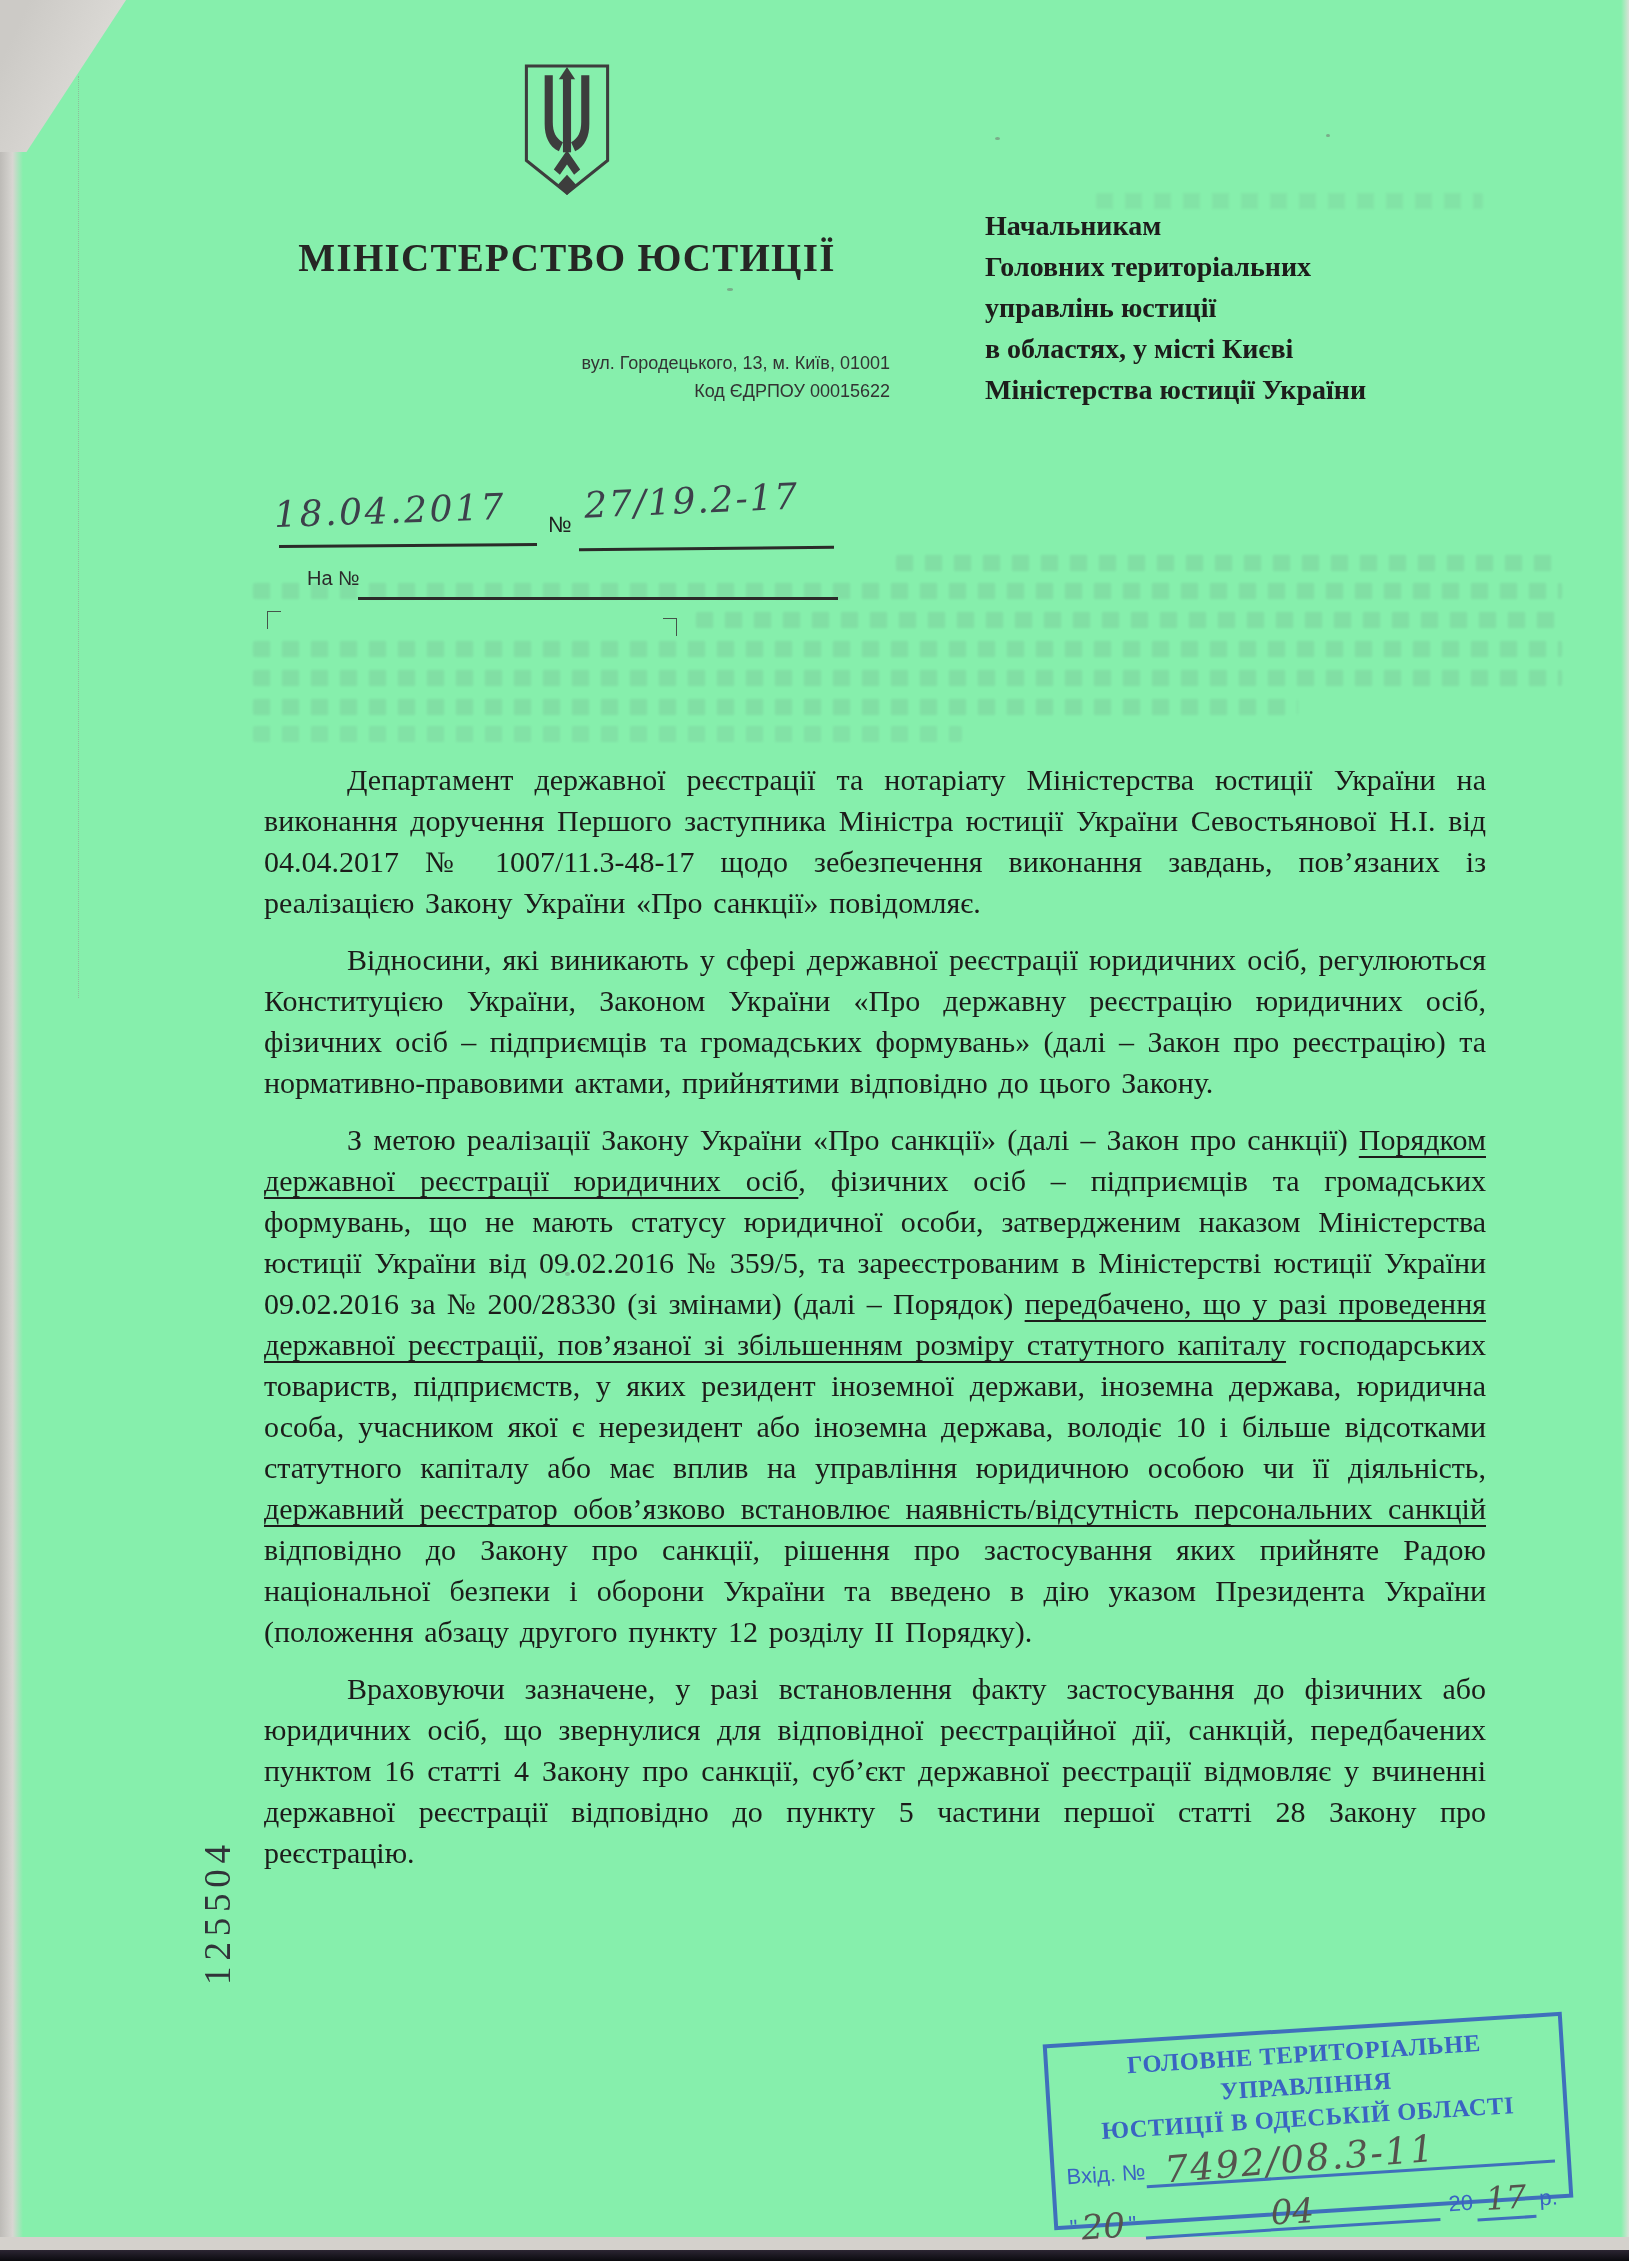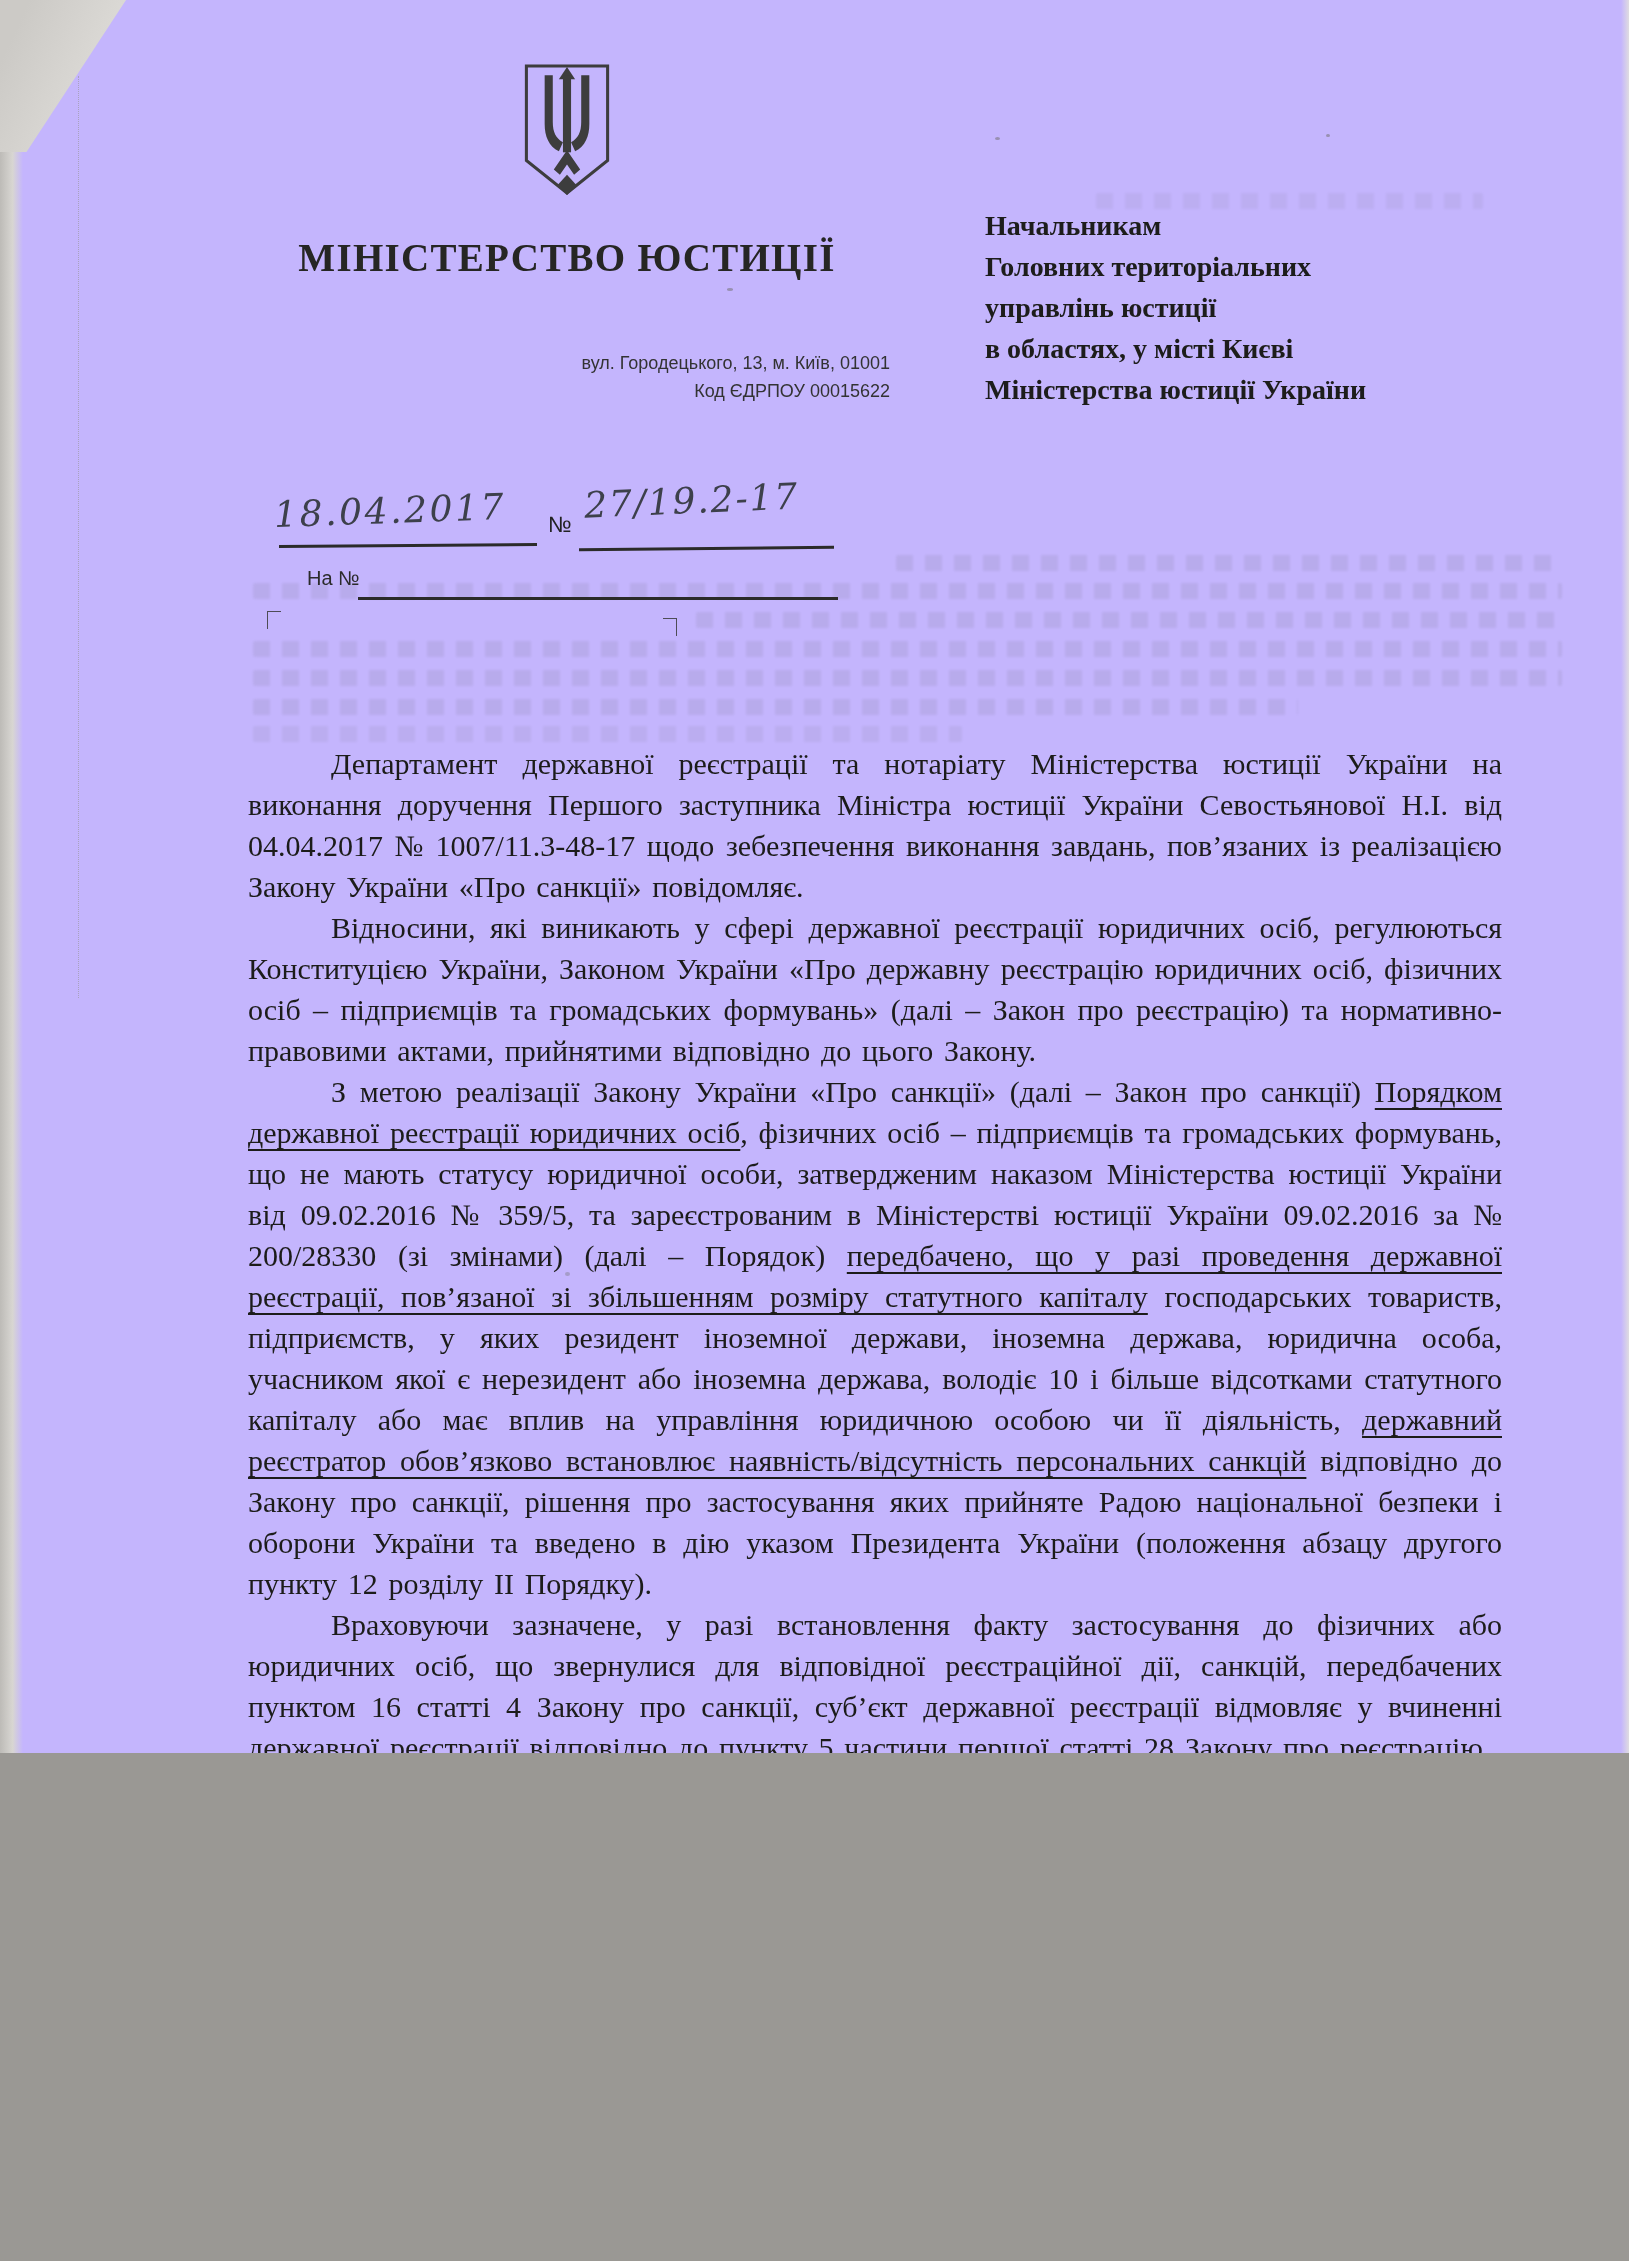--- a/index.html
+++ b/index.html
@@ -1,16 +1,16 @@
 <!DOCTYPE html>
 <html style="font-size:10.3px"><head>
 <meta charset="utf-8">
 <style>
   html,body{margin:0;padding:0;background:#9a9894;}
-  .page{position:relative;width:1630px;height:1753px;background:#c4b5fd;overflow:hidden;
+  .page{position:relative;width:1630px;height:2261px;background:#86efac;overflow:hidden;
         font-family:"Liberation Serif","DejaVu Serif",serif;}
   .abs{position:absolute;}
   
   .edge-left{left:0;top:0;width:23px;height:2261px;
      background:linear-gradient(90deg,#bdbbb7 0%,#d8d6d2 55%,rgba(216,214,210,0) 100%);}
   .fold{left:0;top:0;width:126px;height:152px;
      background:linear-gradient(115deg,#cccac6 15%,#dedcd8 75%);
      clip-path:polygon(0 0,100% 0,21% 100%,0 100%);}
   .dotline{left:78px;top:76px;height:922px;width:0;border-left:1.9px dotted rgba(148,146,141,.55);}
   .band-gray{left:0;top:2237px;width:1630px;height:15.5px;background:#d4d1cc;}
@@ -33,21 +33,21 @@
   .no-label{left:548px;top:512px;font-family:"Liberation Sans",sans-serif;font-size:22px;color:#222;}
   .na-label{left:307px;top:567px;font-family:"Liberation Sans",sans-serif;font-size:20px;color:#2b2b2b;}
   .cmark{position:absolute;width:13px;height:17px;opacity:.85;}
   .cmark.l{border-top:1.9px solid #3a3a3a;border-left:1.9px solid #3a3a3a;}
   .cmark.r{border-top:1.9px solid #3a3a3a;border-right:1.9px solid #3a3a3a;}
   
   .recipient{left:985px;top:205px;width:632px;font-weight:bold;font-size:28px;line-height:41px;color:#1d1d1b;}
   
   .body-text{left:248px;top:743px;width:1254px;font-size:30px;line-height:41px;
      text-align:justify;color:#1c1c1a;word-spacing:3.2px;}
-  .body-text p{margin:0;text-indent:83px;}
+  .body-text p{margin:16px;text-indent:83px;}
   .body-text u{text-decoration-thickness:2.3px;text-underline-offset:5.8px;}
   
   .side-num{left:86px;top:1886px;width:271px;height:52px;transform:rotate(-90deg);
      text-align:center;font-size:37px;letter-spacing:5.8px;color:#313339;}
   
   .stamp{left:1048px;top:2028px;width:520px;height:186px;transform:rotate(-3.6deg);
      border:4.5px solid rgba(53,93,190,.88);color:#3a64c2;box-sizing:border-box;padding:6.4px 11.6px 7.7px;}
   .stamp .s-line{text-align:center;font-weight:bold;font-size:24.5px;line-height:32px;letter-spacing:0.6px;}
   .stamp .row{display:flex;align-items:flex-end;}
   .stamp .lbl{font-family:"Liberation Sans",sans-serif;font-size:22px;white-space:nowrap;padding-bottom:2.6px;}

